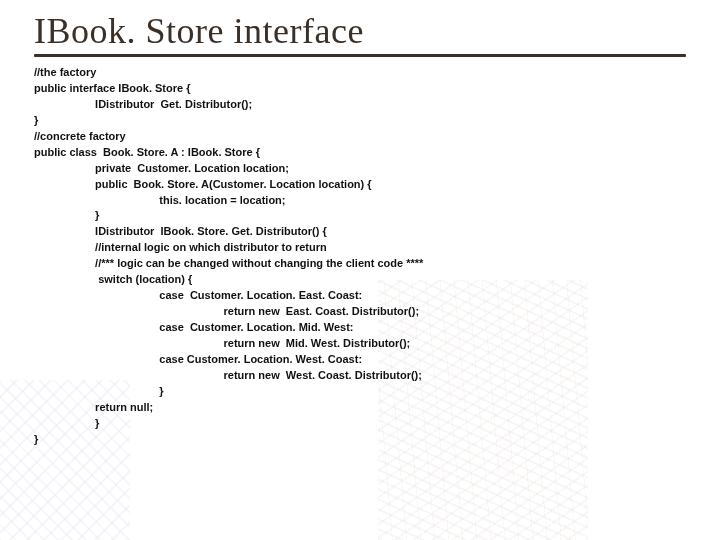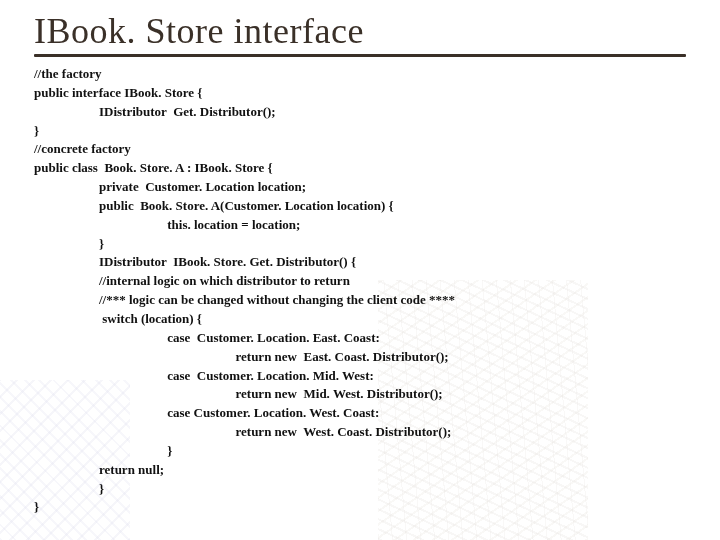--- a/index.html
+++ b/index.html
@@ -24,22 +24,22 @@
     letter-spacing: 0.5px;
   }
   .underline {
     height: 3px;
     background: #3a3028;
     width: 652px;
     margin-bottom: 8px;
     border-radius: 1px;
   }
   .code {
-    font-family: Liberation Serif, serif;
-    font-size: 13px;
+    font-family: Liberation Sans, sans-serif;
+    font-size: 11px;
     line-height: 1.45;
     color: #111;
     font-weight: 700;
     white-space: pre;
   }
   .texture-bl {
     position: absolute;
     left: 0;
     bottom: 0;
     width: 130px;

